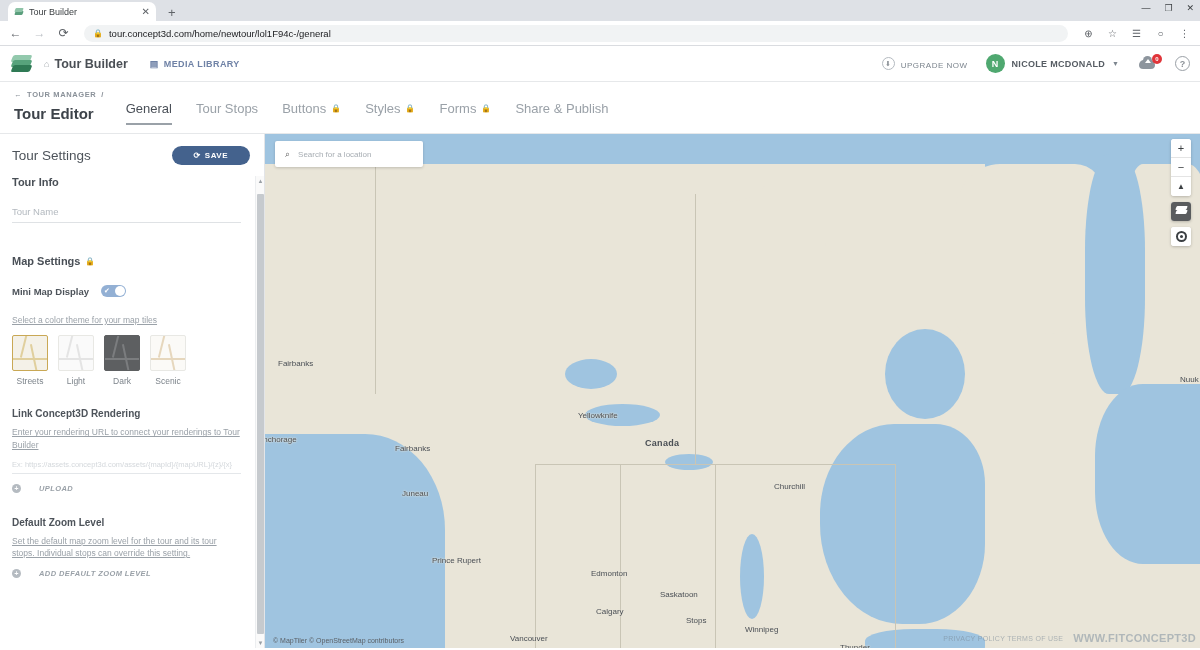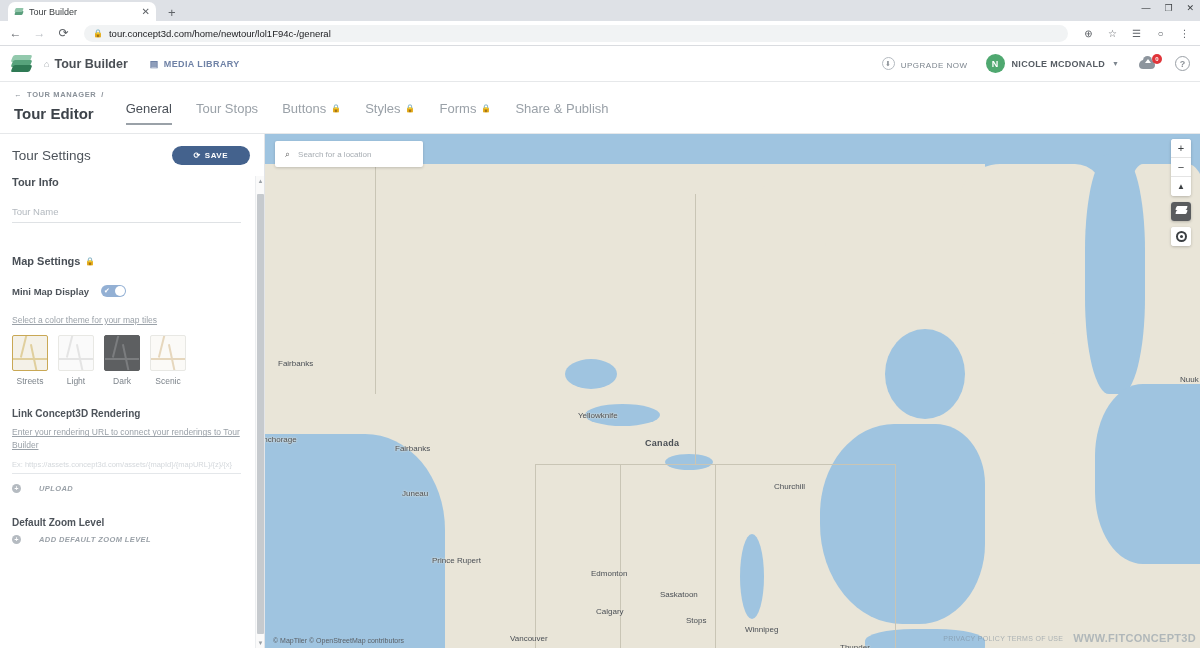--- a/index.html
+++ b/index.html
@@ -486,20 +486,21 @@
       <div class="sec-h">Link Concept3D Rendering</div>
       <div class="hint">Enter your rendering URL to connect your renderings to Tour Builder</div>
       <div class="ex-line">Ex: https://assets.concept3d.com/assets/{mapId}/{mapURL}/{z}/{x}</div>
       <div class="action-link">
         <span class="plus-ic">+</span>
         <span>UPLOAD</span>
       </div>
 
       <div style="height:24px"></div>
       <div class="sec-h">Default Zoom Level</div>
+      <div class="hint">Set the default map zoom level for the tour and its tour stops. Individual stops can override this setting.</div>
       <div class="action-link">
         <span class="plus-ic">+</span>
         <span>ADD DEFAULT ZOOM LEVEL</span>
       </div>
 
       <div style="height:22px"></div>
 
     </div>
 
     <div class="sb-scrollbar">

